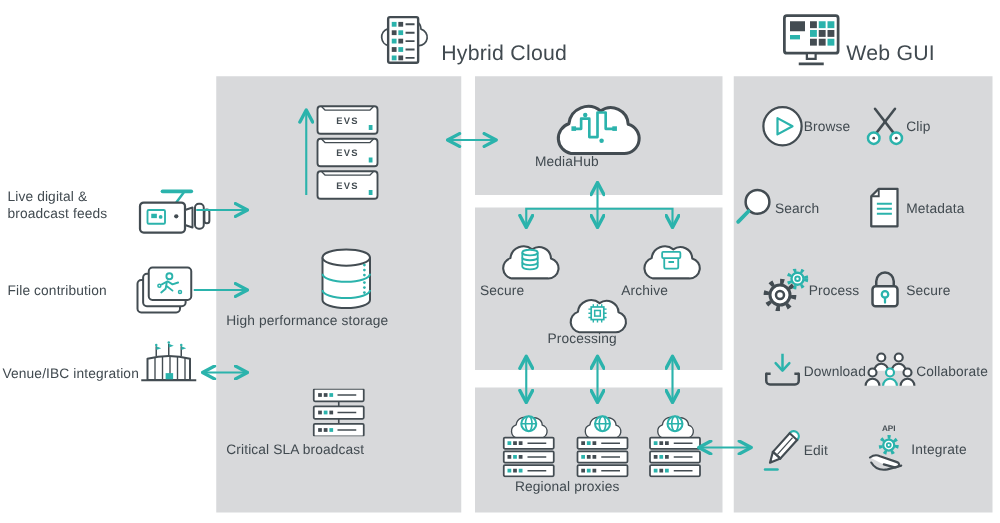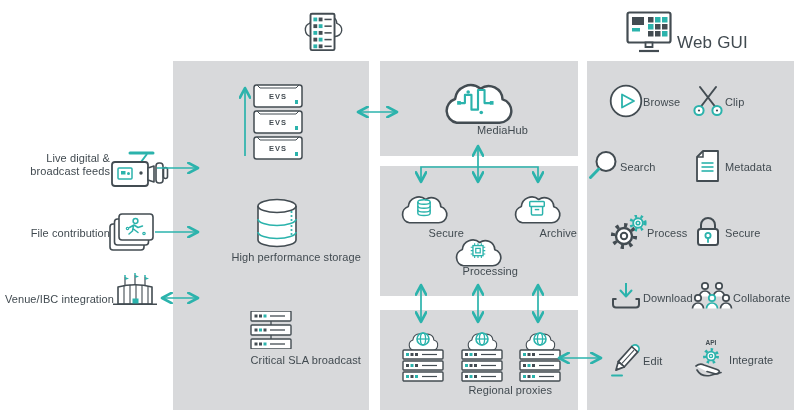--- a/index.html
+++ b/index.html
@@ -6,21 +6,21 @@
   .canvas{position:relative;width:800px;height:418px;background:#fff;overflow:hidden;
           font-family:"Liberation Sans",sans-serif;color:#414A50;}
   .panel{position:absolute;background:#D8D9DB;}
   .p-onprem{left:173px;top:61px;width:196px;height:349px;}
   .p-hub{left:380px;top:61px;width:198px;height:95px;}
   .p-services{left:380px;top:166px;width:198px;height:130px;}
   .p-proxies{left:380px;top:310px;width:198px;height:100px;}
   .p-webgui{left:587px;top:61px;width:207px;height:349px;}
   .abs{position:absolute;}
   .title{position:absolute;font-size:17px;letter-spacing:.2px;color:#414A50;}
-  .lbl{position:absolute;font-size:11px;text-align:right;color:#414A50;letter-spacing:.1px;line-height:13px;}
+  .lbl{position:absolute;font-size:11px;text-align:left;color:#414A50;letter-spacing:.1px;line-height:13px;}
   .cell{position:absolute;width:76px;display:flex;align-items:center;}
   .ic{height:38px;display:flex;align-items:center;justify-content:center;}
   .clabel{font-size:11px;color:#414A50;margin-top:2px;letter-spacing:.1px;}
   svg{display:block;}
   .arrows{position:absolute;left:0;top:0;pointer-events:none;}
 </style>
 </head>
 <body>
 
 <div class="canvas">
@@ -53,20 +53,21 @@
         <rect x="20.5" y="26" width="4" height="4" fill="#434C52"></rect>
         <line x1="26.5" y1="28" x2="34" y2="28" stroke="#434C52" stroke-width="1.6"></line>
       <rect x="15" y="33" width="4" height="4" fill="#434C52"></rect>
         <rect x="20.5" y="33" width="4" height="4" fill="#2BB3AC"></rect>
         <line x1="26.5" y1="35" x2="34" y2="35" stroke="#434C52" stroke-width="1.6"></line>
       <rect x="15" y="40" width="4" height="4" fill="#2BB3AC"></rect>
         <rect x="20.5" y="40" width="4" height="4" fill="#434C52"></rect>
         <line x1="26.5" y1="42" x2="34" y2="42" stroke="#434C52" stroke-width="1.6"></line>
     </g>
   </svg>
+  <div class="title" style="left:353px;top:33px">Hybrid Cloud</div>
 
   <svg class="abs" style="left:626px;top:11px" width="46" height="44" viewBox="0 0 46 44">
     <rect x="1.5" y="1.5" width="43" height="30" rx="2" fill="#fff" stroke="#434C52" stroke-width="2.2"></rect>
     <rect x="6" y="6" width="12" height="8" fill="#434C52"></rect>
     <rect x="6" y="17" width="8" height="3.5" fill="#2BB3AC"></rect>
     <g>
       <rect x="22" y="6" width="5.5" height="5.5" fill="#434C52"></rect>
         <rect x="29" y="6" width="5.5" height="5.5" fill="#2BB3AC"></rect>
         <rect x="36" y="6" width="5.5" height="5.5" fill="#2BB3AC"></rect>
       <rect x="22" y="13" width="5.5" height="5.5" fill="#2BB3AC"></rect>

